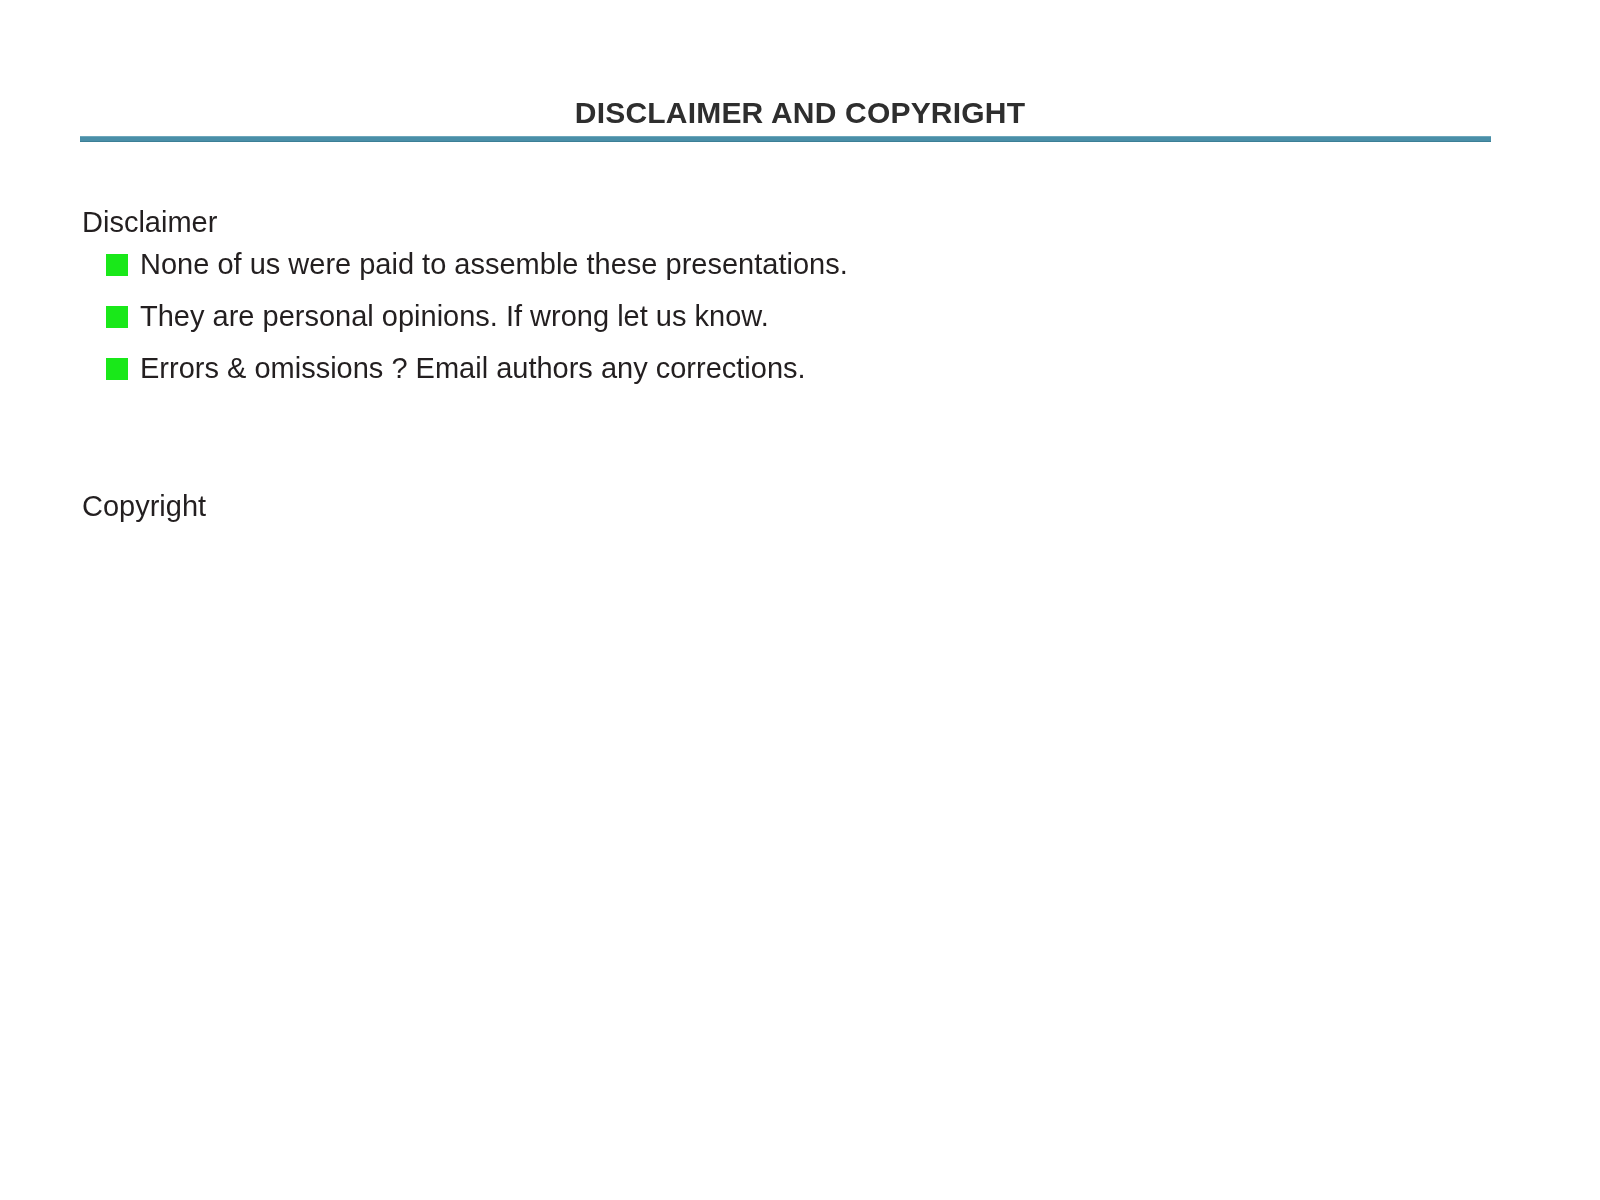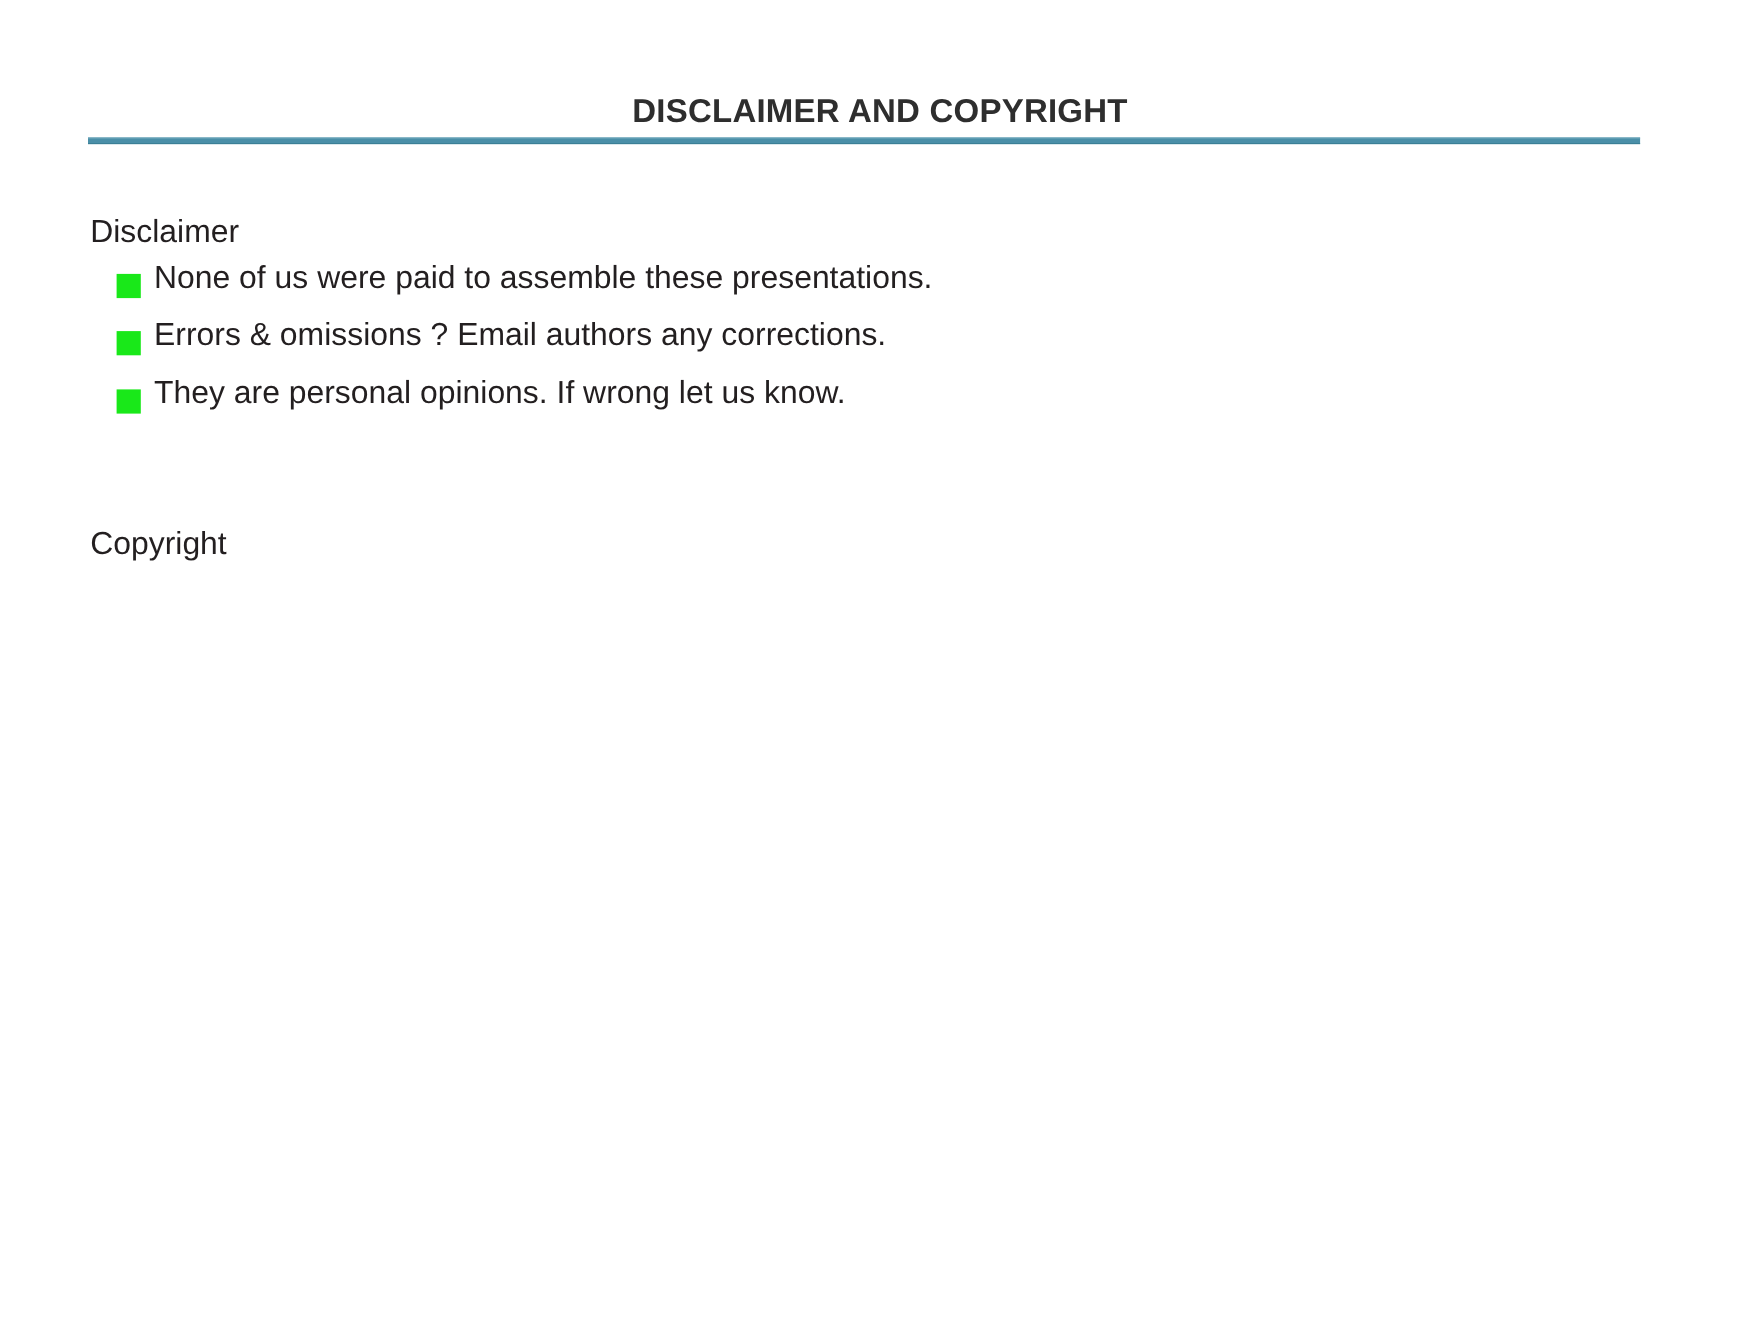--- a/index.html
+++ b/index.html
@@ -11,21 +11,21 @@
     width: 1600px;
     height: 1200px;
     font-family: "Liberation Sans", sans-serif;
     color: #231f20;
     position: relative;
     overflow: hidden;
   }
   .slide {
     position: absolute;
     left: 0;
-    top: 1px;
+    top: 12px;
     width: 1600px;
     height: 1039px;
   }
   .slide-title {
     position: absolute;
     left: 0;
     top: 84px;
     width: 1600px;
     text-align: center;
     font-size: 30px;
@@ -61,21 +61,21 @@
     margin: 0 0 6px 0;
     padding: 0;
   }
   .bullet-list {
     list-style: none;
     margin: 0;
     padding: 0 0 0 24px;
   }
   .bullet-item {
     display: flex;
-    align-items: flex-end;
+    align-items: flex-start;
     margin: 0 0 16px 0;
   }
   .bullet-marker {
     width: 22px;
     height: 22px;
     background: #19e819;
     flex: 0 0 auto;
     margin-top: 8px;
     margin-right: 12px;
   }
@@ -100,25 +100,25 @@
 
     <div class="section">
       <div class="section-heading">Disclaimer</div>
       <ul class="bullet-list">
         <li class="bullet-item">
           <span class="bullet-marker"></span>
           <span class="bullet-text">None of us were paid to assemble these presentations.</span>
         </li>
         <li class="bullet-item">
           <span class="bullet-marker"></span>
-          <span class="bullet-text">Errors &amp; omissions ? Email authors any corrections.</span>
+          <span class="bullet-text">They are personal opinions. If wrong let us know.</span>
         </li>
         <li class="bullet-item">
           <span class="bullet-marker"></span>
-          <span class="bullet-text">They are personal opinions. If wrong let us know.</span>
+          <span class="bullet-text">Errors &amp; omissions ? Email authors any corrections.</span>
         </li>
       </ul>
     </div>
 
     <div class="section-gap"></div>
 
     <div class="section">
       <div class="section-heading">Copyright</div>
     </div>
 

